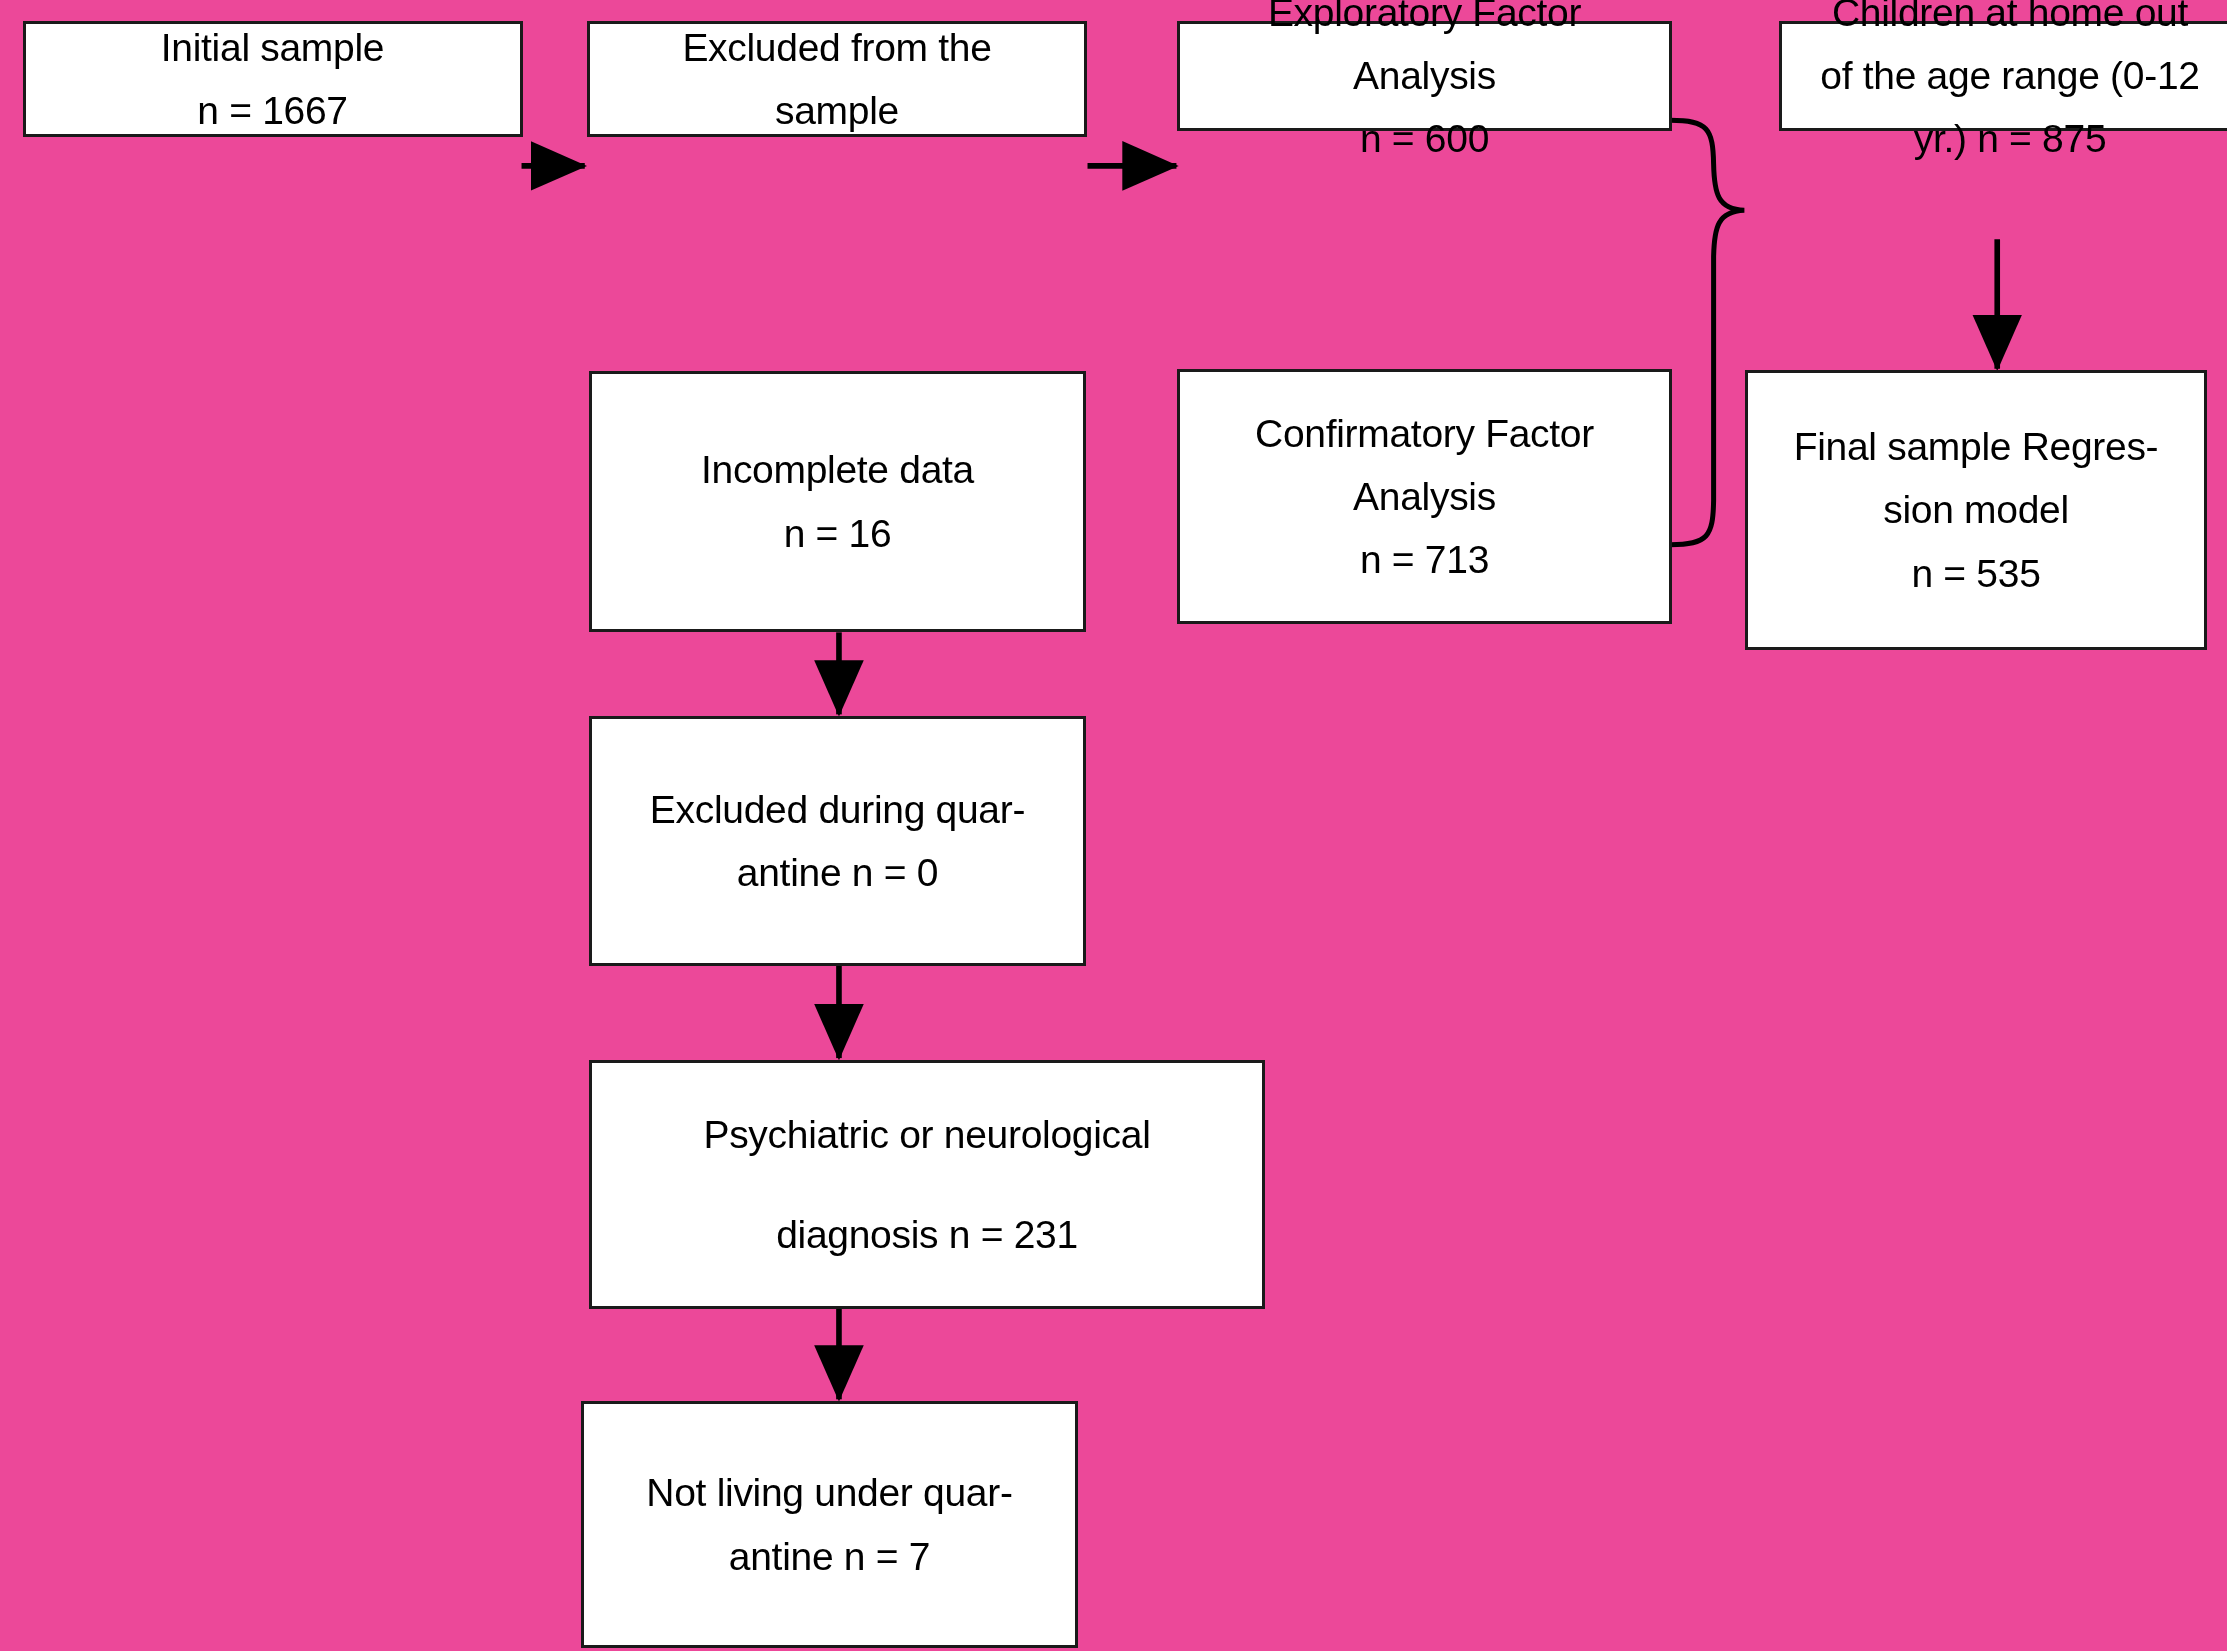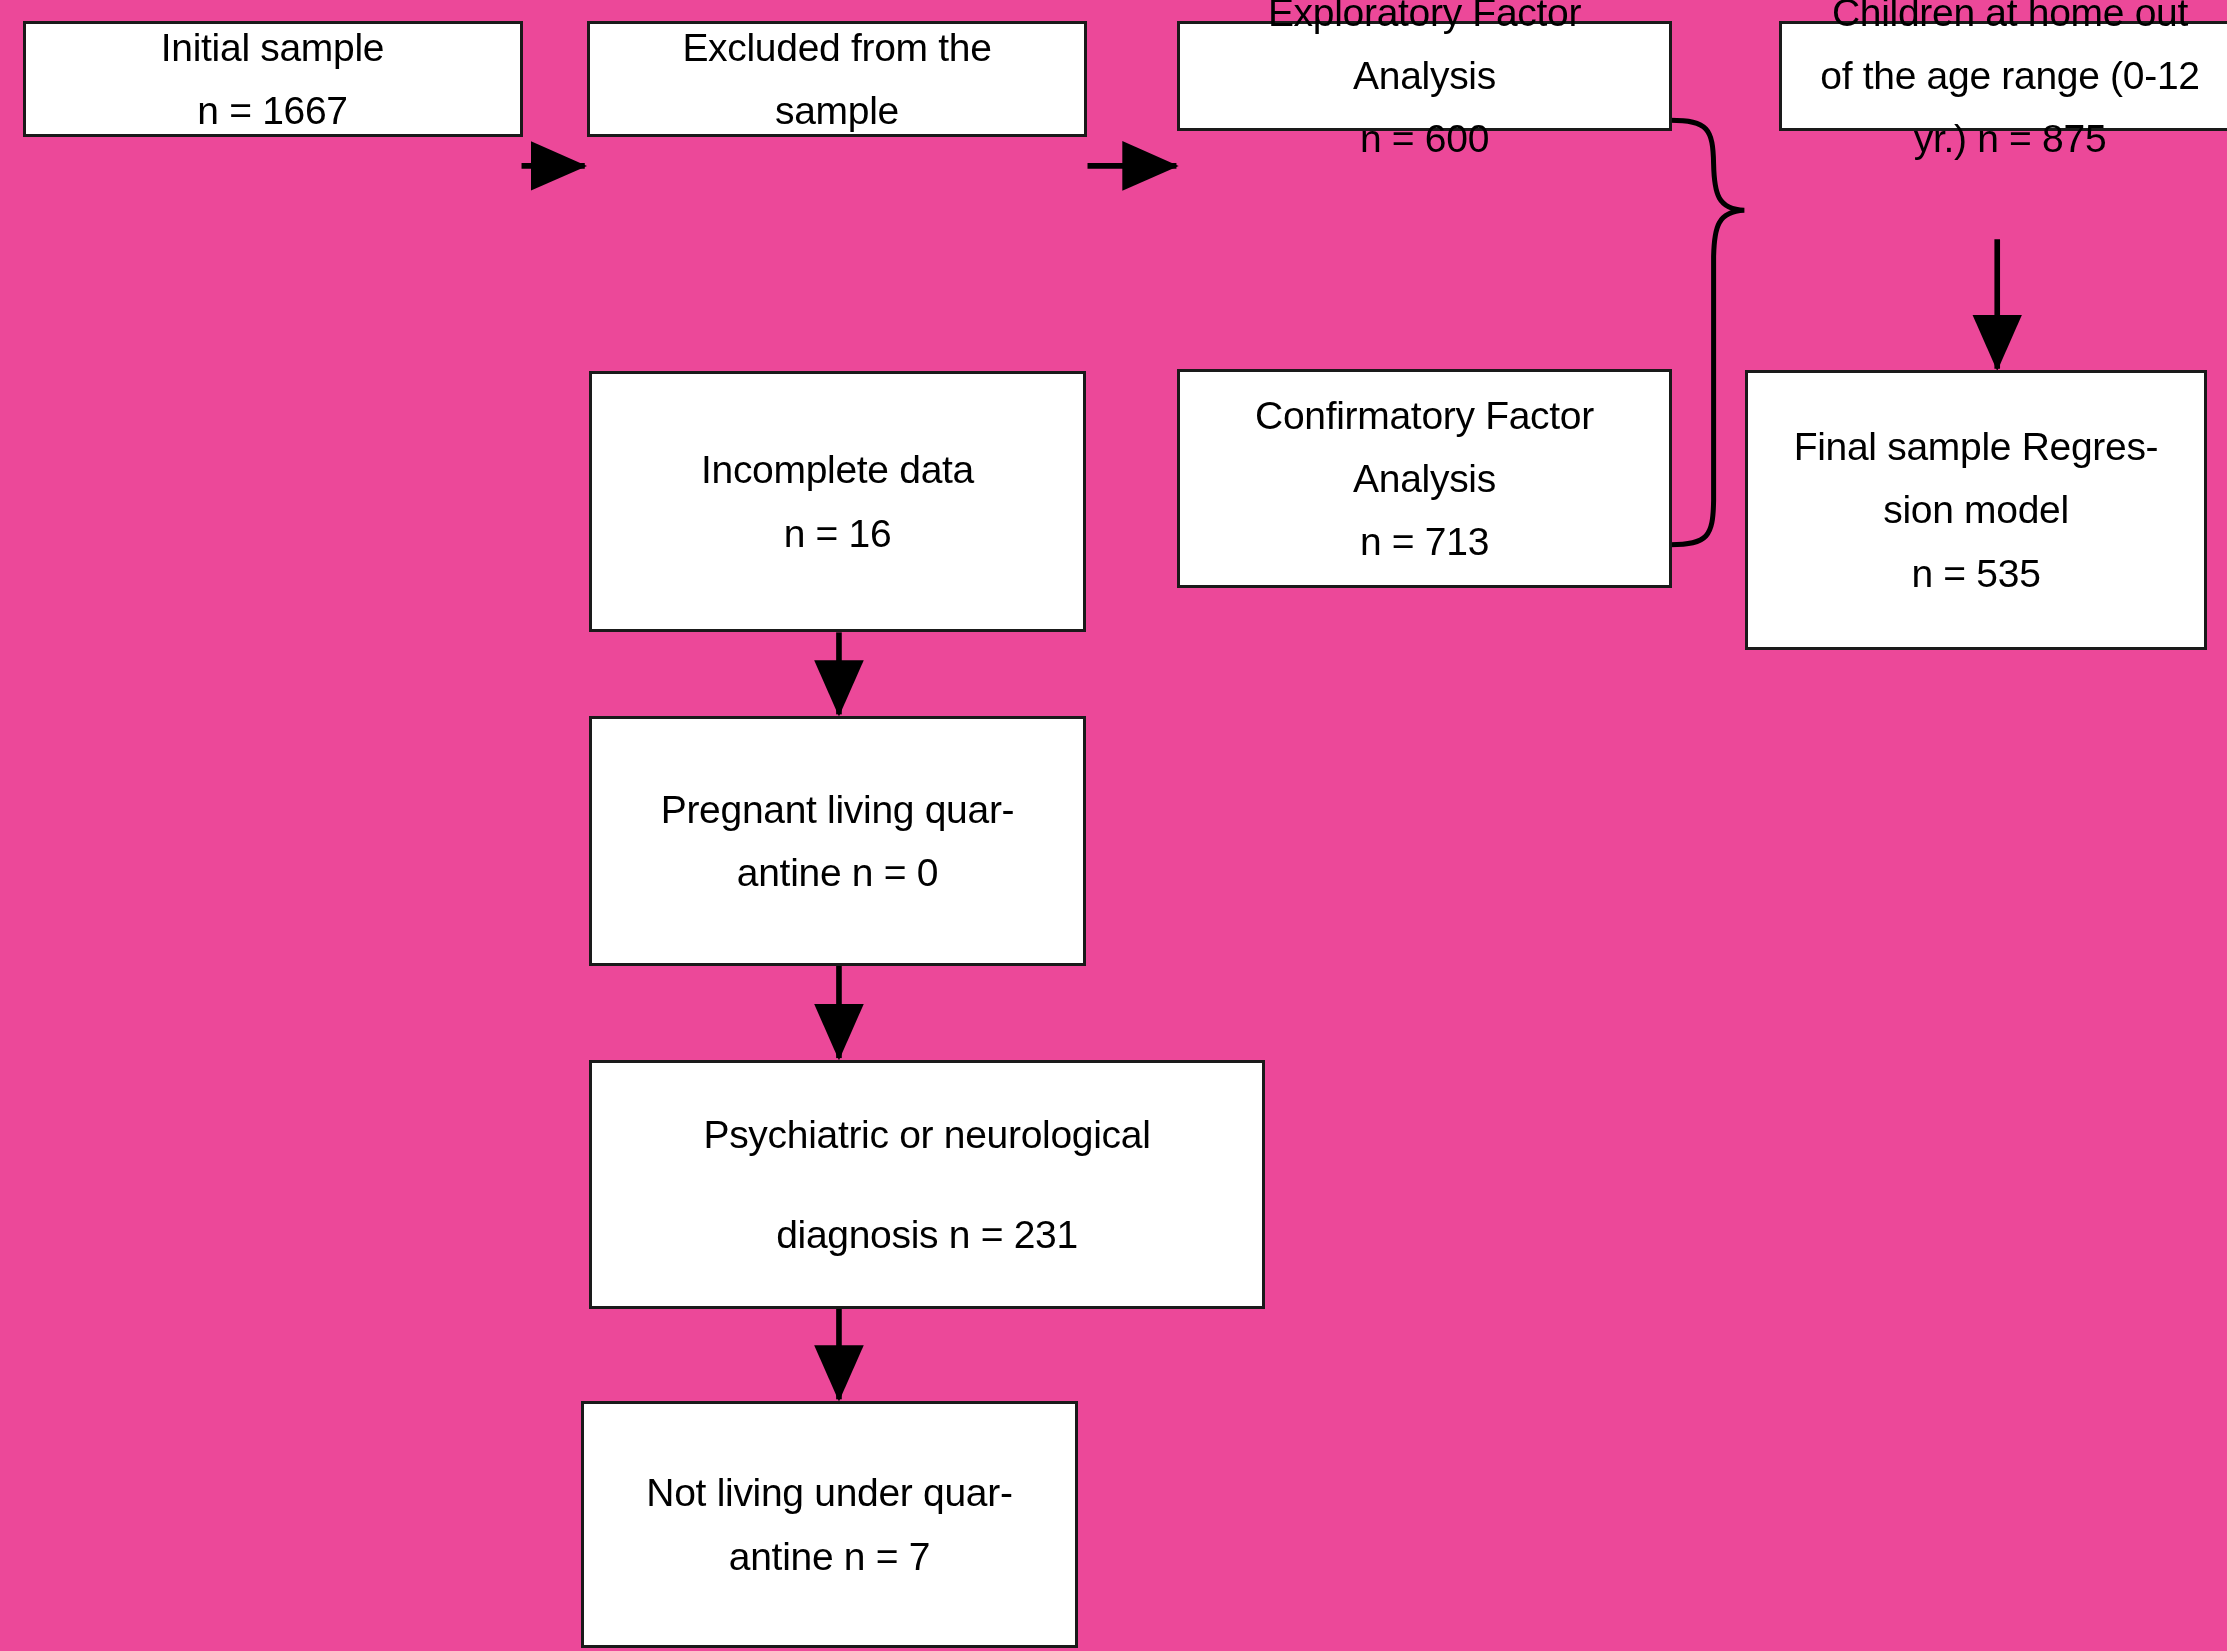--- a/index.html
+++ b/index.html
@@ -100,34 +100,34 @@
     <span class="ln">Children at home out</span>
     <span class="ln">of the age range (0-12</span>
     <span class="ln">yr.) n = 875</span>
   </div>
 
   <div class="node" style="left:589px; top:371px; width:497px; height:261px;">
     <span class="ln">Incomplete data</span>
     <span class="ln">n = 16</span>
   </div>
 
-  <div class="node" style="left:1177px; top:369px; width:495px; height:219px;justify-content:center;">
+  <div class="node" style="left:1177px; top:369px; width:495px; height:255px;justify-content:center;">
     <span class="ln">Confirmatory Factor</span>
     <span class="ln">Analysis</span>
     <span class="ln">n = 713</span>
   </div>
 
   <div class="node" style="left:1745px; top:370px; width:462px; height:280px;">
     <span class="ln">Final sample Regres-</span>
     <span class="ln">sion model</span>
     <span class="ln">n = 535</span>
   </div>
 
   <div class="node" style="left:589px; top:716px; width:497px; height:250px;">
-    <span class="ln">Pregnant living quar-</span>
+    <span class="ln">Excluded during quar-</span>
     <span class="ln">antine n = 0</span>
   </div>
 
   <div class="node" style="left:589px; top:1060px; width:676px; height:249px;gap:36px;">
     <span class="ln">Psychiatric or neurological</span>
     <span class="ln">diagnosis n = 231</span>
   </div>
 
   <div class="node" style="left:581px; top:1401px; width:497px; height:247px;text-align:center;">
     <span class="ln">Not living under quar-</span>

